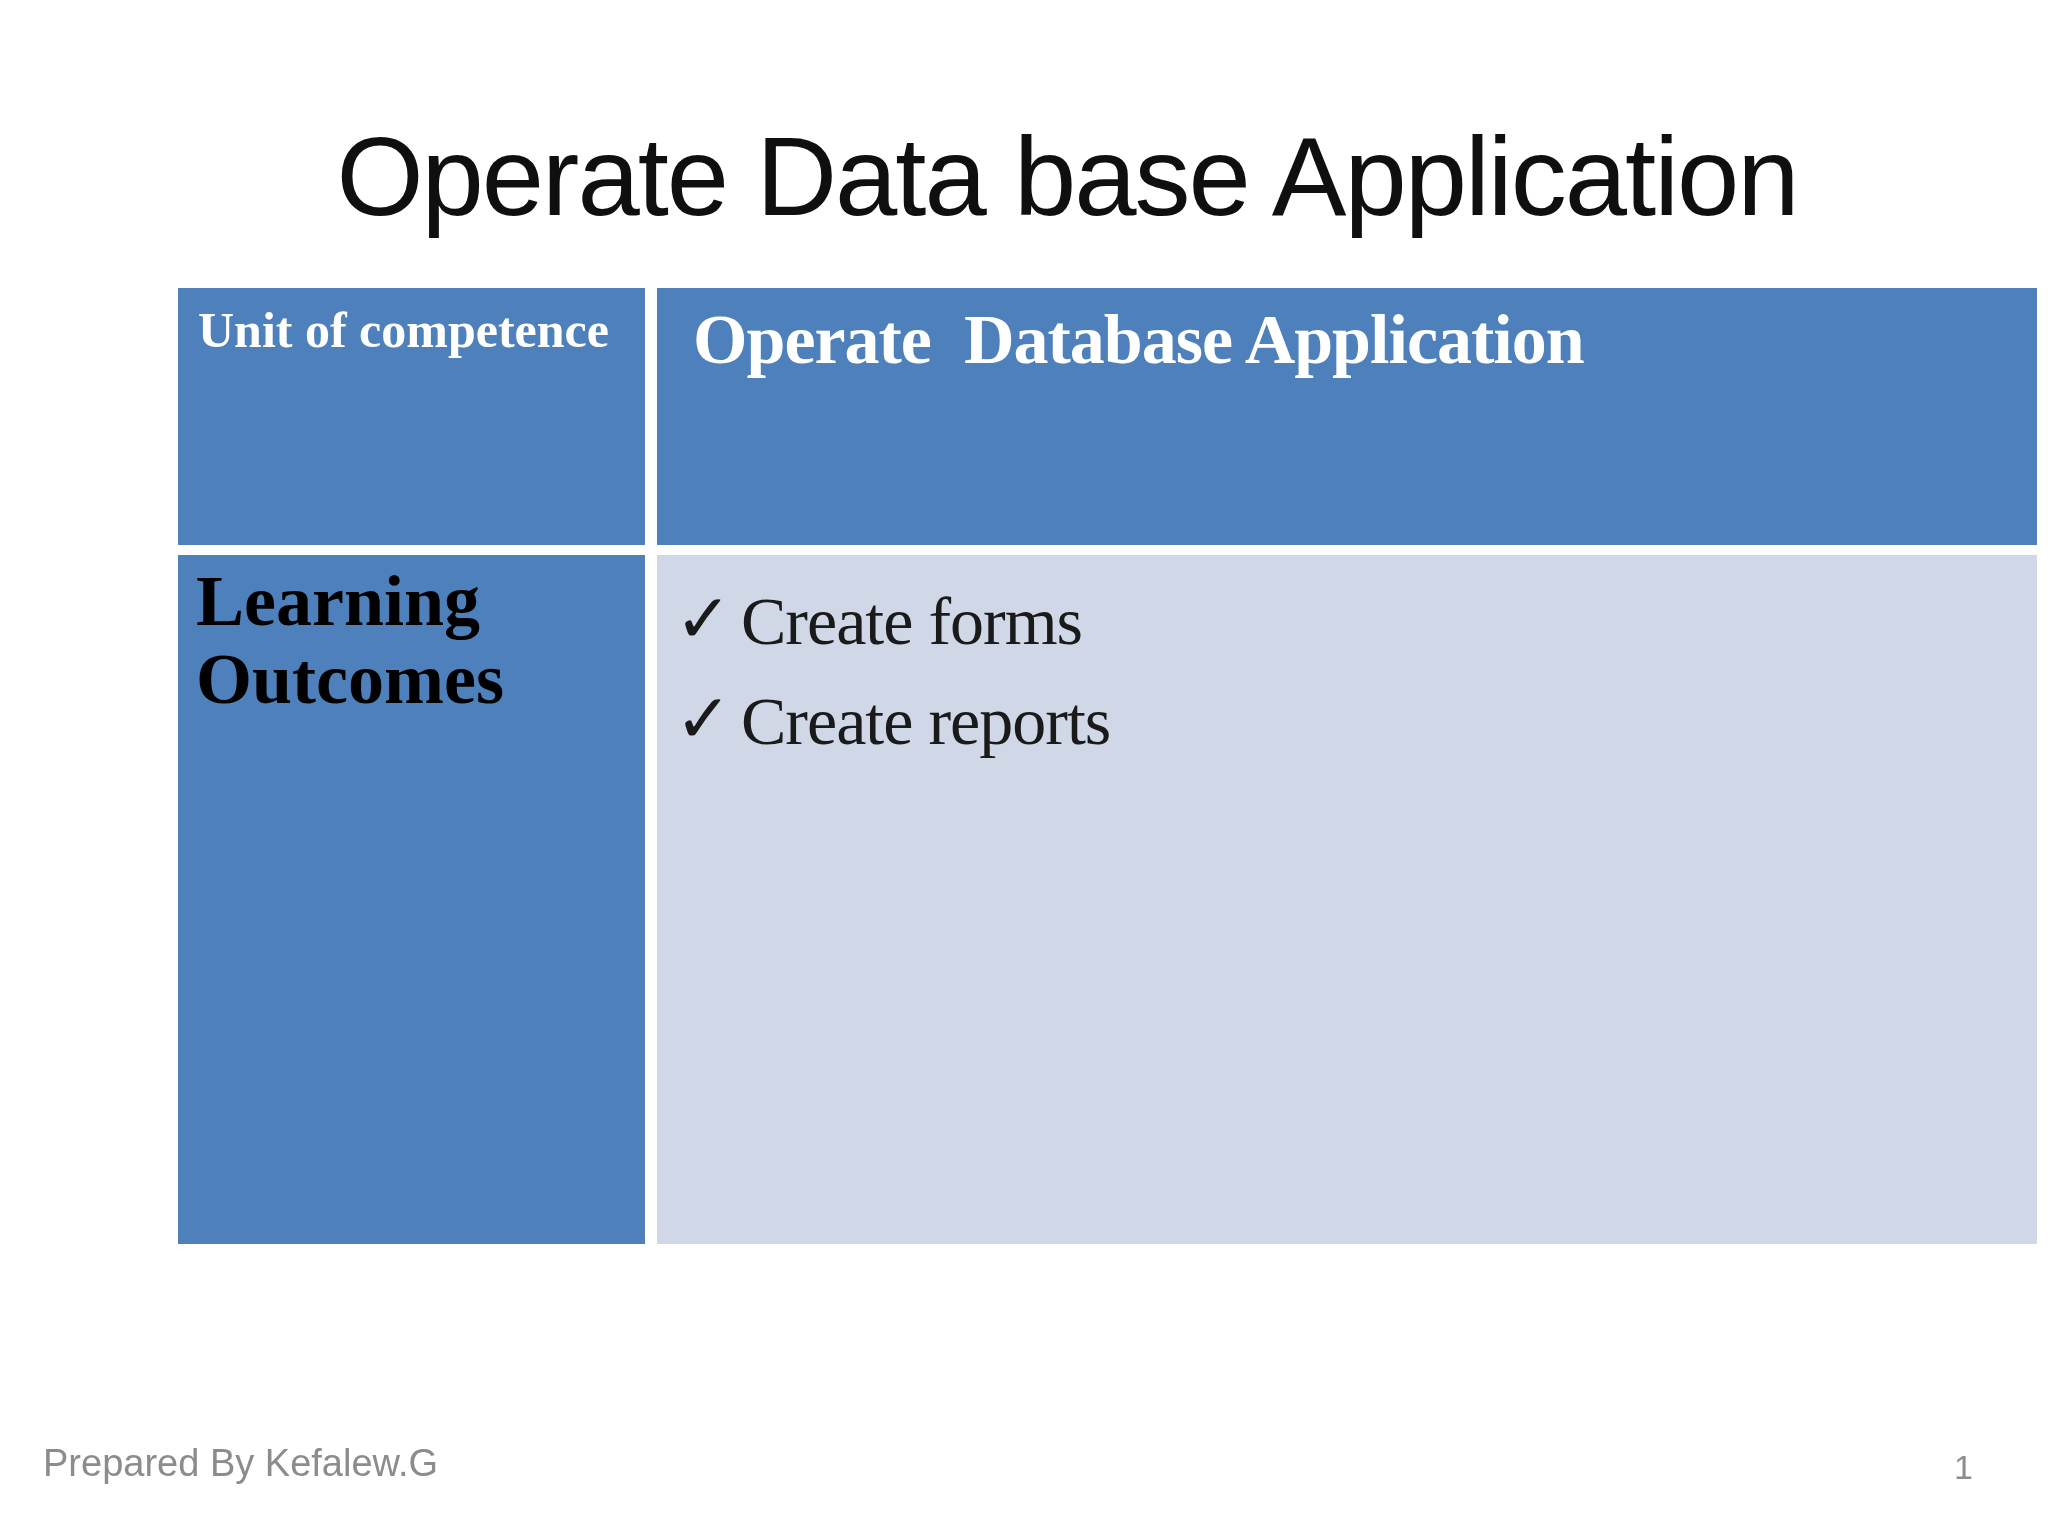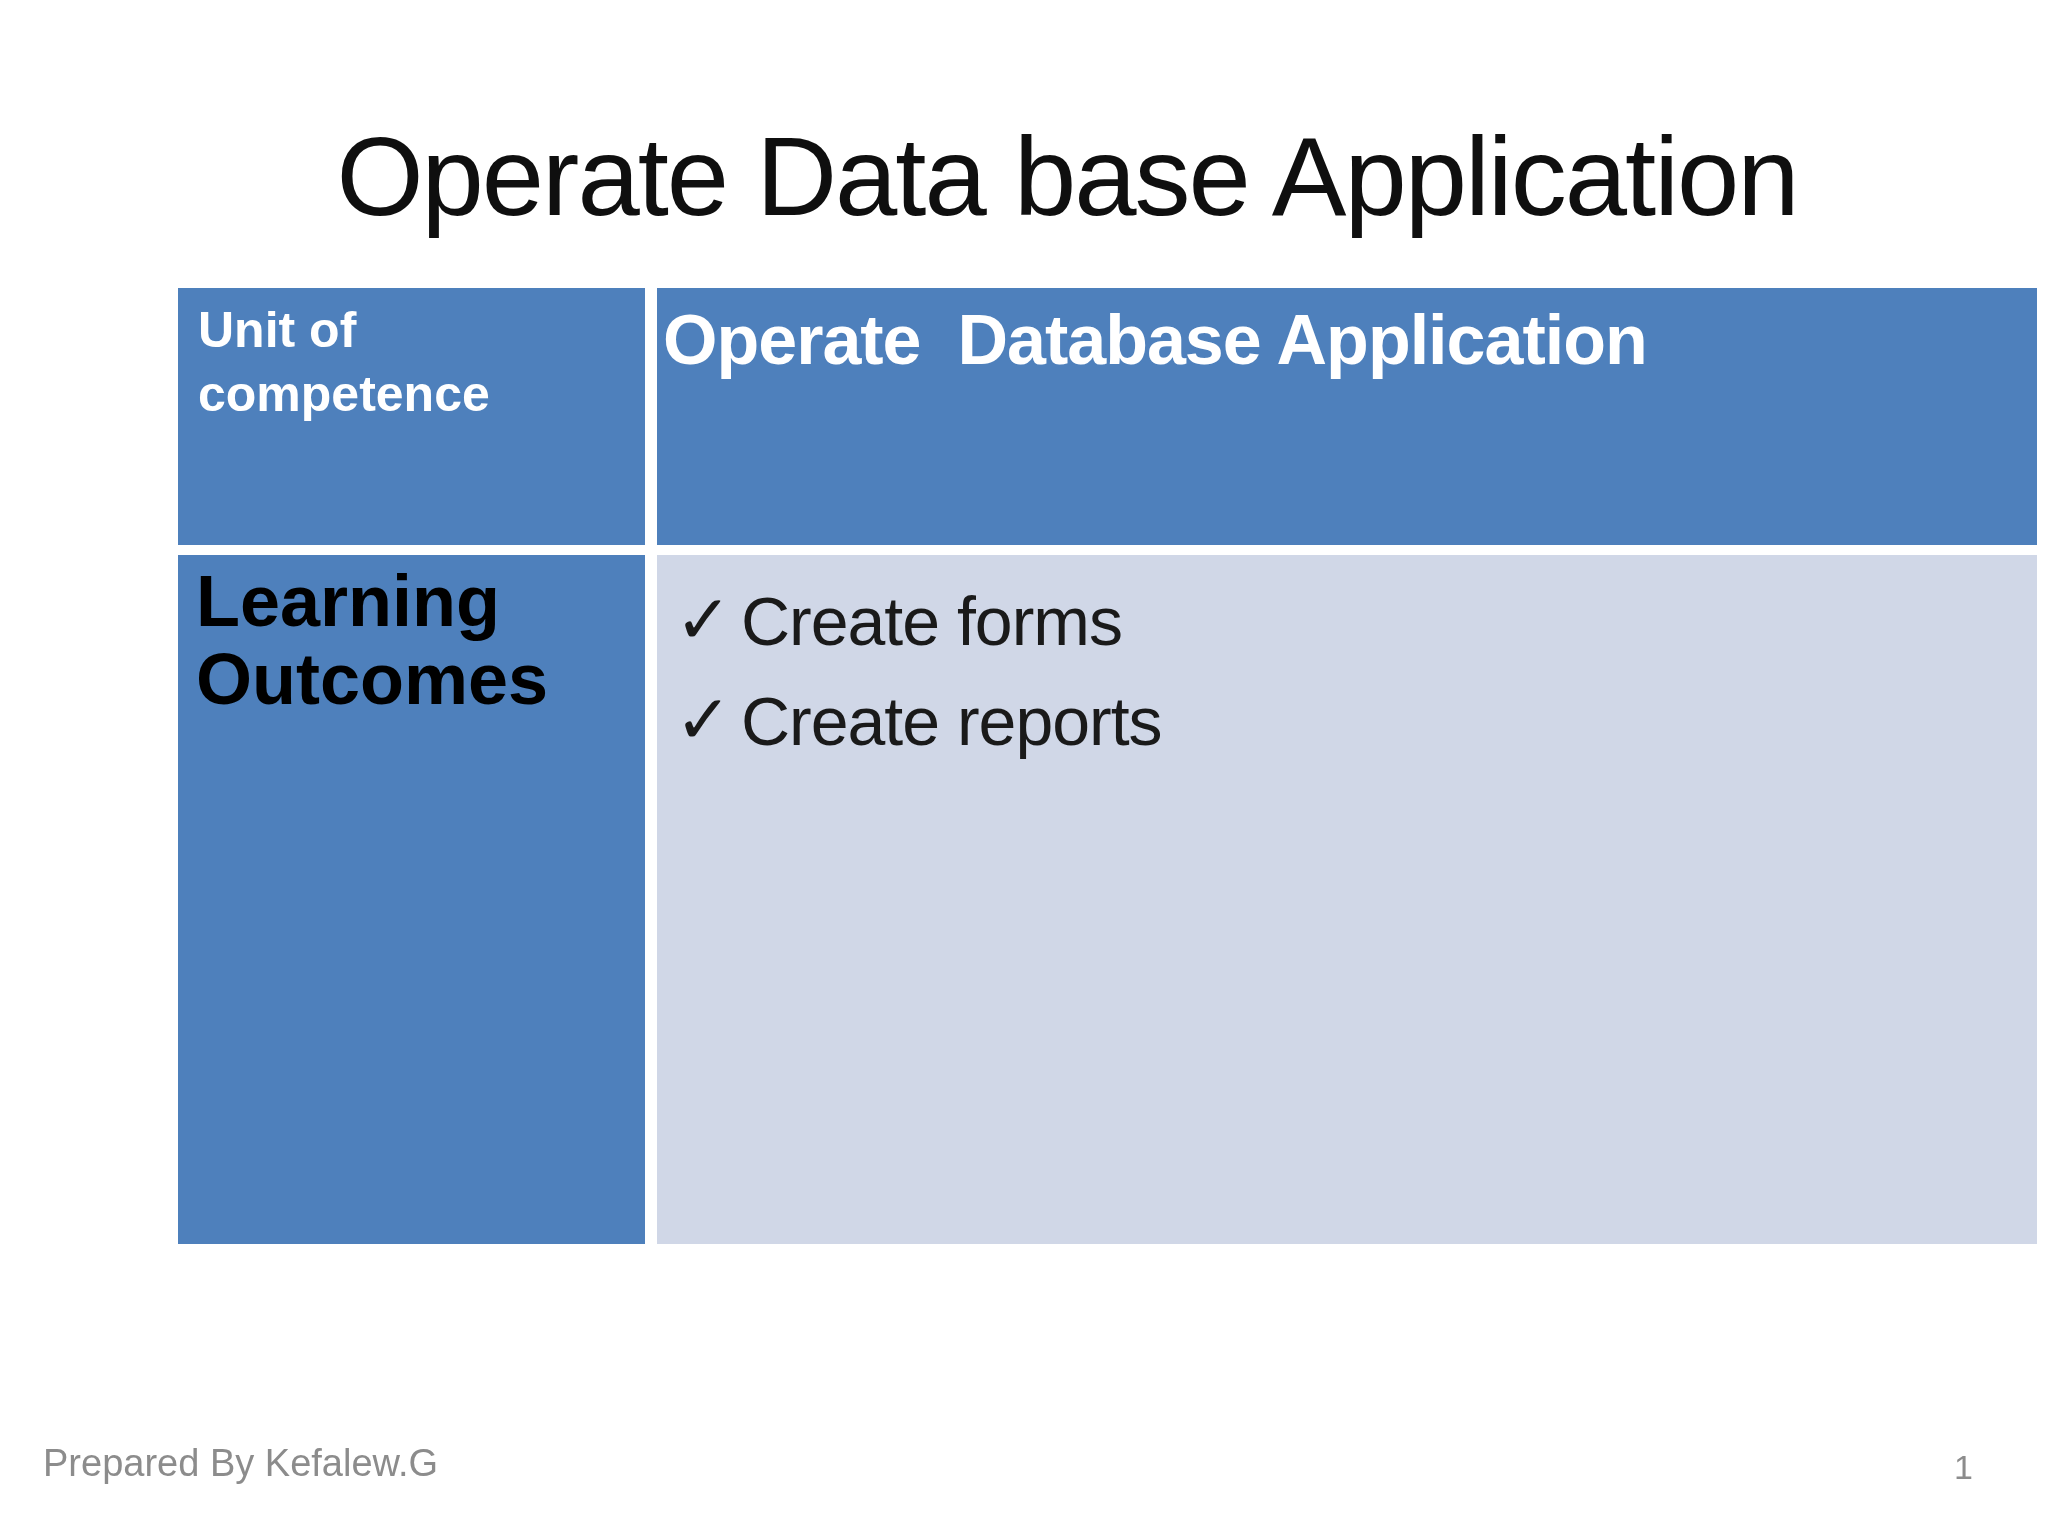--- a/index.html
+++ b/index.html
@@ -35,41 +35,42 @@
   .comp-table {
     position: absolute;
     left: 135px;
     top: 288px;
     width: 1527px;
     height: 956px;
     display: grid;
     grid-template-columns: 467px 12px 1380px;
     grid-template-rows: 257px 10px 689px;
     background: #ffffff;
+    font-family: Liberation Serif, serif;
   }
   .cell-blue   { background: #4e80bc; }
   .cell-light  { background: #d0d7e7; }
 
   .cell-unit {
     grid-column: 1; grid-row: 1;
     color: #ffffff;
     font-weight: 700;
     font-size: 50px;
     line-height: 1.28;
     padding: 10px 10px 0 20px;
     box-sizing: border-box;
   }
   .cell-optitle {
     grid-column: 3; grid-row: 1;
     color: #ffffff;
     font-weight: 700;
     font-size: 70px;
     letter-spacing: -1px;
     line-height: 1.15;
-    padding: 12px 10px 0 6px;
+    padding: 12px 10px 0 36px;
     box-sizing: border-box;
     white-space: pre-wrap;
   }
   .cell-outcomes {
     grid-column: 1; grid-row: 3;
     color: #000000;
     font-weight: 700;
     font-size: 72px;
     line-height: 1.08;
     padding: 8px 10px 0 18px;

